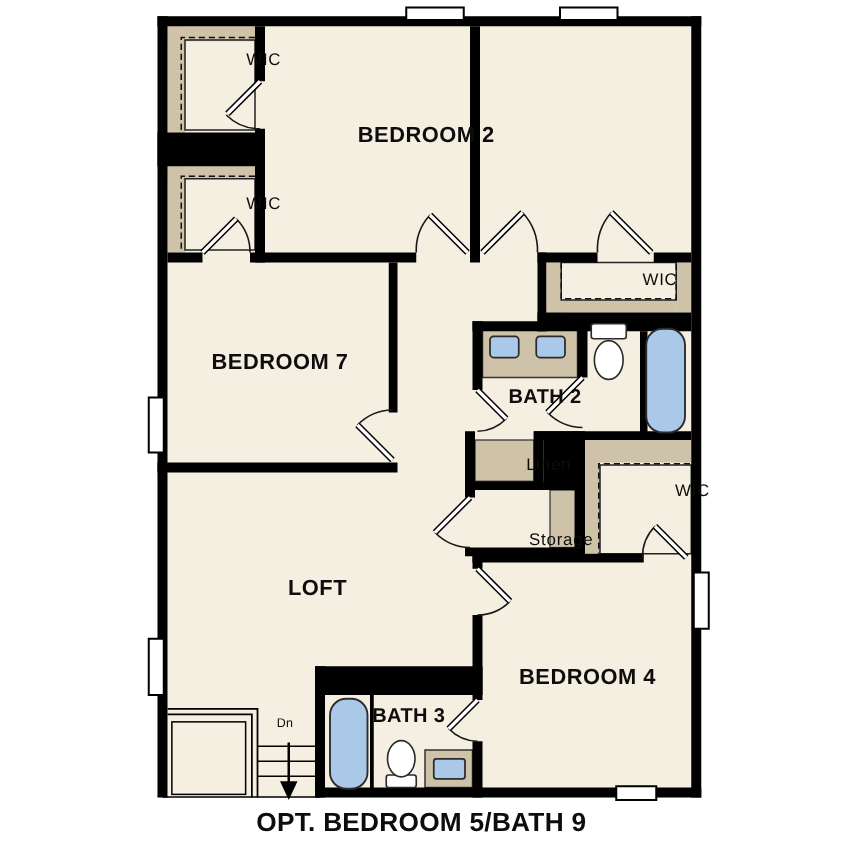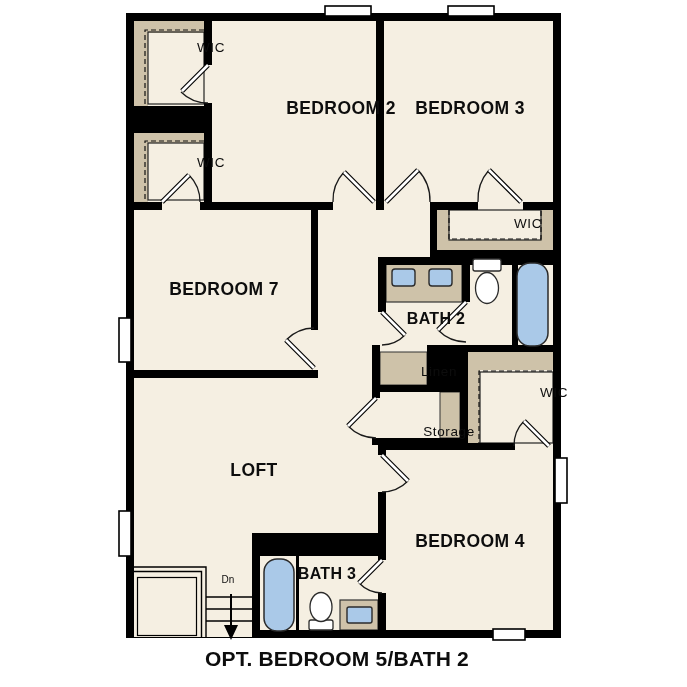--- a/index.html
+++ b/index.html
@@ -171,29 +171,28 @@
     </g>
     <g>
       <rect x="264" y="559" width="30" height="72" rx="13" fill="#aac9e8" stroke="#2b2b2b" stroke-width="1.5"></rect>
       <rect x="309" y="620" width="24" height="10" rx="2" fill="#ffffff" stroke="#2b2b2b" stroke-width="1.3"></rect>
       <ellipse cx="321" cy="607" rx="11" ry="14.5" fill="#ffffff" stroke="#2b2b2b" stroke-width="1.3"></ellipse>
       <rect x="347" y="607" width="25" height="16" rx="2" fill="#aac9e8" stroke="#2b2b2b" stroke-width="1.4"></rect>
     </g>
   </svg>
 
   <div class="lbl room" style="left:293px;top:108px;margin-left:48px;">BEDROOM 2</div>
-  <div class="lbl room" style="left:470px;top:108px;">BEDROOM 3</div>
   <div class="lbl room" style="left:224px;top:289px;">BEDROOM 7</div>
   <div class="lbl room" style="left:254px;top:470px;">LOFT</div>
   <div class="lbl room" style="left:470px;top:541px;">BEDROOM 4</div>
   <div class="lbl bath" style="left:436px;top:319px;">BATH 2</div>
   <div class="lbl bath" style="left:327px;top:574px;">BATH 3</div>
 
   <div class="lbl small" style="left:175px;top:48px;">WIC</div>
   <div class="lbl small" style="left:175px;top:163px;">WIC</div>
   <div class="lbl small" style="left:492px;top:224px;">WIC</div>
   <div class="lbl small" style="left:518px;top:393px;">WIC</div>
   <div class="lbl small" style="left:403px;top:372px;">Linen</div>
   <div class="lbl small" style="left:413px;top:432px;text-align:center;">Storage</div>
   <div class="lbl dn" style="left:228px;top:580px;">Dn</div>
 
-  <div class="lbl caption" style="left:337px;top:659px;">OPT. BEDROOM 5/BATH 2</div>
+  <div class="lbl caption" style="left:337px;top:659px;">OPT. BEDROOM 5/BATH 9</div>
 </div>
 
 </body></html>

